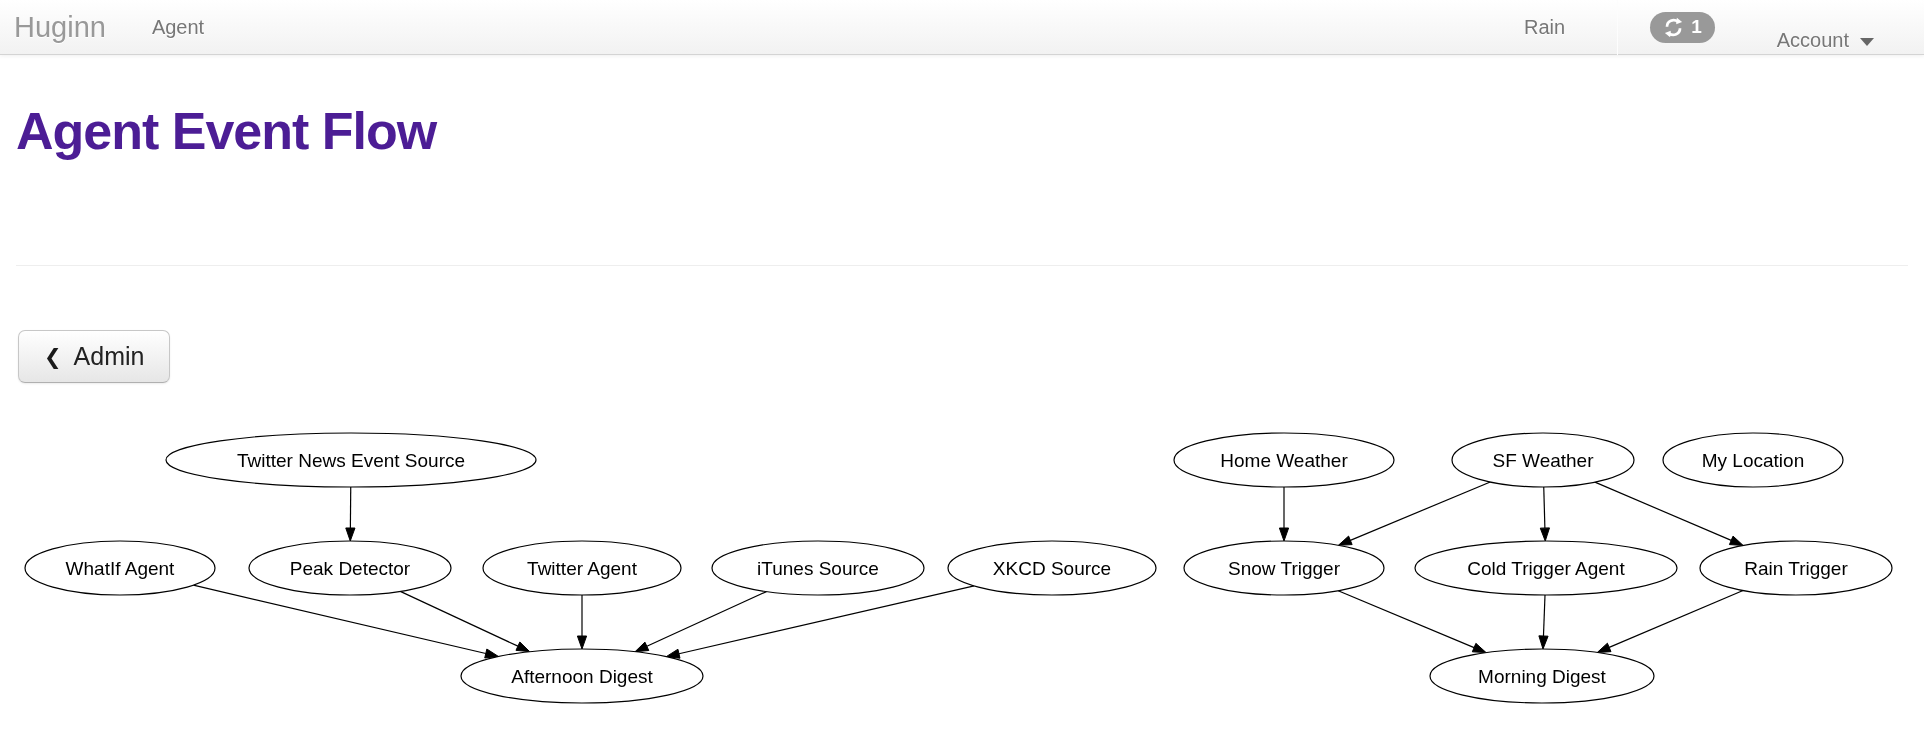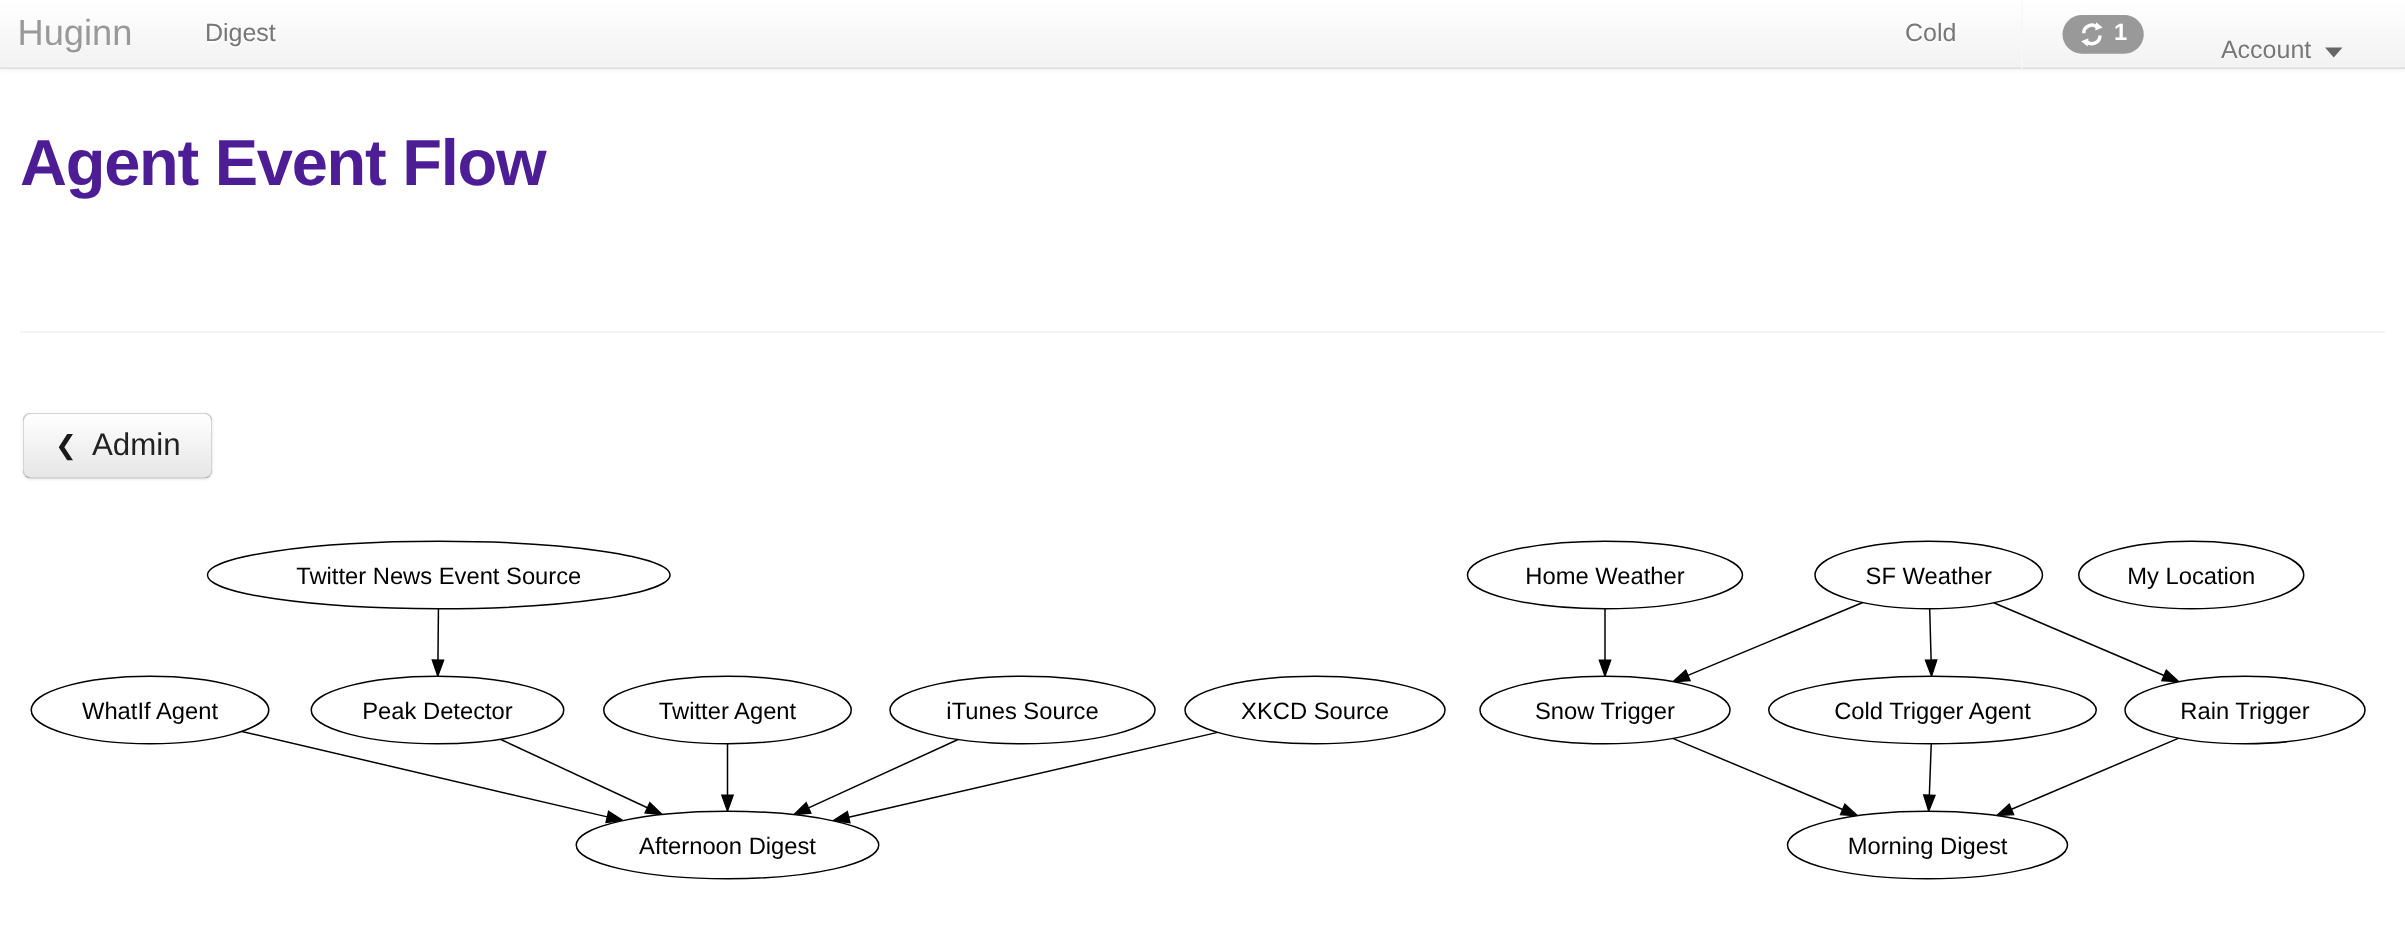--- a/index.html
+++ b/index.html
@@ -15,21 +15,21 @@
   .navbar {
     height:55px;
     background:linear-gradient(to bottom,#ffffff,#f2f2f2);
     border-bottom:1px solid #d4d4d4;
     box-shadow:0 1px 4px rgba(0,0,0,.065);
     display:flex; align-items:center;
     padding-left:14px;
   }
   .brand {
     font-size:29px; color:#999; text-decoration:none;
-    text-shadow:0 1px 0 #fff; margin-right:34px; line-height:55px;
+    text-shadow:0 1px 0 #fff; margin-right:22px; line-height:55px;
   }
   .nav-left { display:flex; align-items:center; height:100%; }
   .nav-link {
     font-size:20px; color:#777; text-decoration:none;
     text-shadow:0 1px 0 #fff; padding:0 24px; line-height:55px;
   }
   .nav-right { margin-left:auto; display:flex; align-items:center; height:100%; padding-right:50px; }
   .nav-right .nav-link.admin { margin-right:28px; }
   .v-divider { width:1px; height:55px; background:#e6e6e6; border-right:1px solid #fdfdfd; margin-right:32px; }
   .badge-pill {
@@ -74,24 +74,24 @@
   #flow-graph ellipse { fill:#ffffff; stroke:#000000; stroke-width:1.2; }
   #flow-graph line { stroke:#000000; stroke-width:1.2; }
   #flow-graph polygon { fill:#000000; stroke:#000000; }
 </style>
 </head>
 <body>
 
 <nav class="navbar">
   <a href="#" class="brand">Huginn</a>
   <div class="nav-left">
-    <a href="#" class="nav-link">Digest</a>
+    <a href="#" class="nav-link">Agent</a>
   </div>
   <div class="nav-right">
-    <a href="#" class="nav-link admin">Cold</a>
+    <a href="#" class="nav-link admin">Rain</a>
     <div class="v-divider"></div>
     <a href="#" class="badge-pill">
       <span style="display:inline-flex;">
         <svg width="21" height="21" viewBox="0 0 20 20" aria-hidden="true">
           <g fill="none" stroke="#ffffff" stroke-width="2.6">
             <path d="M3.8 9.2 A6.2 6.2 0 0 1 14.2 4.6"></path>
             <path d="M16.2 10.8 A6.2 6.2 0 0 1 5.8 15.4"></path>
           </g>
           <polygon points="12.6,7.0 13.2,0.8 18.2,4.8" fill="#ffffff"></polygon>
           <polygon points="7.4,13.0 6.8,19.2 1.8,15.2" fill="#ffffff"></polygon>

